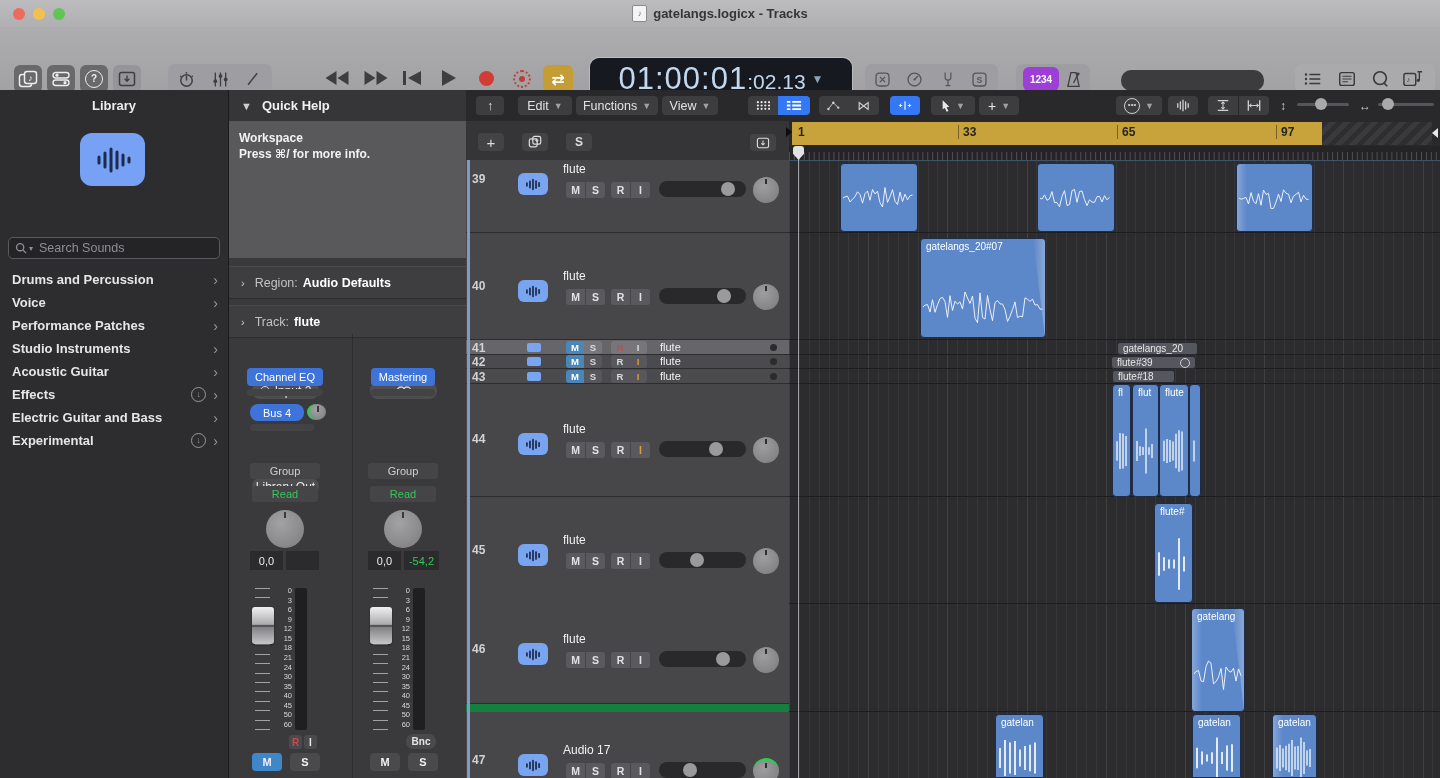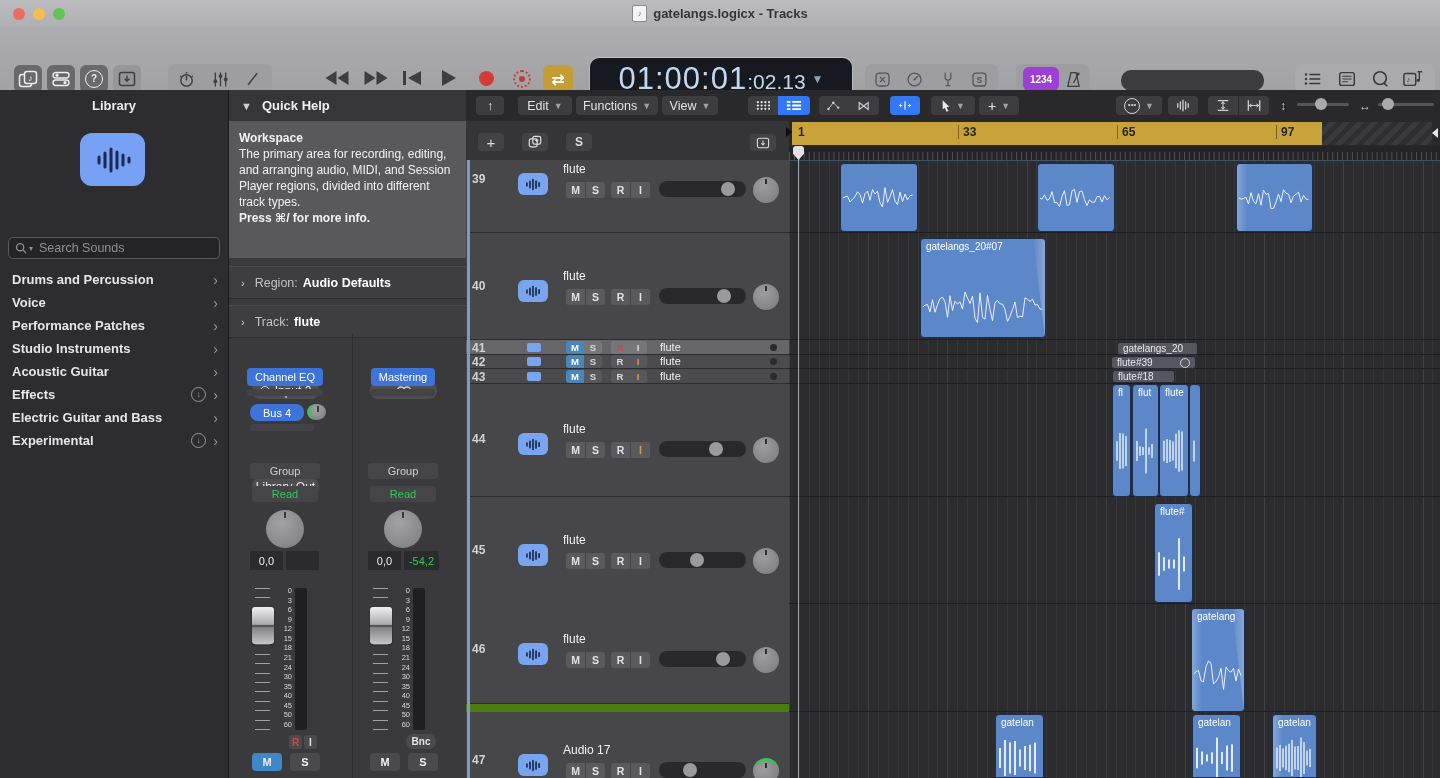--- a/index.html
+++ b/index.html
@@ -125,21 +125,21 @@
   .playhead-line{position:absolute;left:798px;top:146px;width:1px;height:632px;background:rgba(235,240,245,.6);z-index:25;}
 
   
   .arrange{left:789px;top:160px;width:651px;height:618px;background:#2c2c2e;border-top:1px solid #45597а;
      background-image:repeating-linear-gradient(to right,rgba(255,255,255,.05) 0 1px,transparent 1px 9.9px),
                       repeating-linear-gradient(to right,rgba(255,255,255,.05) 0 1px,transparent 1px 79.2px);}
   .rowsep{position:absolute;left:0;width:651px;height:1px;background:#1d1d1f;}
   .arr-topline{position:absolute;left:789px;top:160px;width:651px;height:1px;background:#3f5368;z-index:5;}
 
   
-  .thead{left:466px;top:160px;width:379px;height:618px;background:#4d7c0f;}
+  .thead{left:466px;top:160px;width:379px;height:618px;background:#15803d;}
   .trow{position:absolute;left:0;width:323px;box-sizing:border-box;border-bottom:1px solid #2d2d2f;background:#47474a;}
   .trow.sel{background:#66666a;}
   .trow.cmp{background:#4b4b4e;}
   .colorstrip{position:absolute;left:1px;top:0;width:3px;height:618px;background:#7e9bc8;z-index:4;}
   .tnum{position:absolute;left:6px;color:#d2d2d4;font-size:12px;font-weight:bold;}
   .ticon{position:absolute;border-radius:6px;background:#78a4f0;display:flex;align-items:center;justify-content:center;}
   .tname{position:absolute;color:#f2f2f4;font-size:12px;}
   .sq{position:absolute;width:19px;height:16px;background:#5a5a5e;color:#e2e2e4;font-size:10.5px;
       font-weight:bold;display:flex;align-items:center;justify-content:center;}
   .sq.l{border-radius:3px 0 0 3px;}.sq.r{border-radius:0 3px 3px 0;}
@@ -394,21 +394,20 @@
     </div>
   </div>
 
   <div class="abs inspector">
     <div class="qh-head">
       <span class="dis">▼</span>
       <b>Quick Help</b>
     </div>
     <div class="qh-body">
       <div style="font-weight:bold;">Workspace</div>
-      <div>The primary area for recording, editing, and arranging audio, MIDI, and Session Player regions, divided into different track types.</div>
       <div style="font-weight:bold;">Press ⌘/ for more info.</div>
     </div>
     <div class="row-dis" style="top:176px;">
       <span class="dis">›</span>
       <span>Region:</span>
       <b>Audio Defaults</b>
     </div>
     <div class="row-dis" style="top:215px;">
       <span class="dis">›</span>
       <span>Track:</span>

